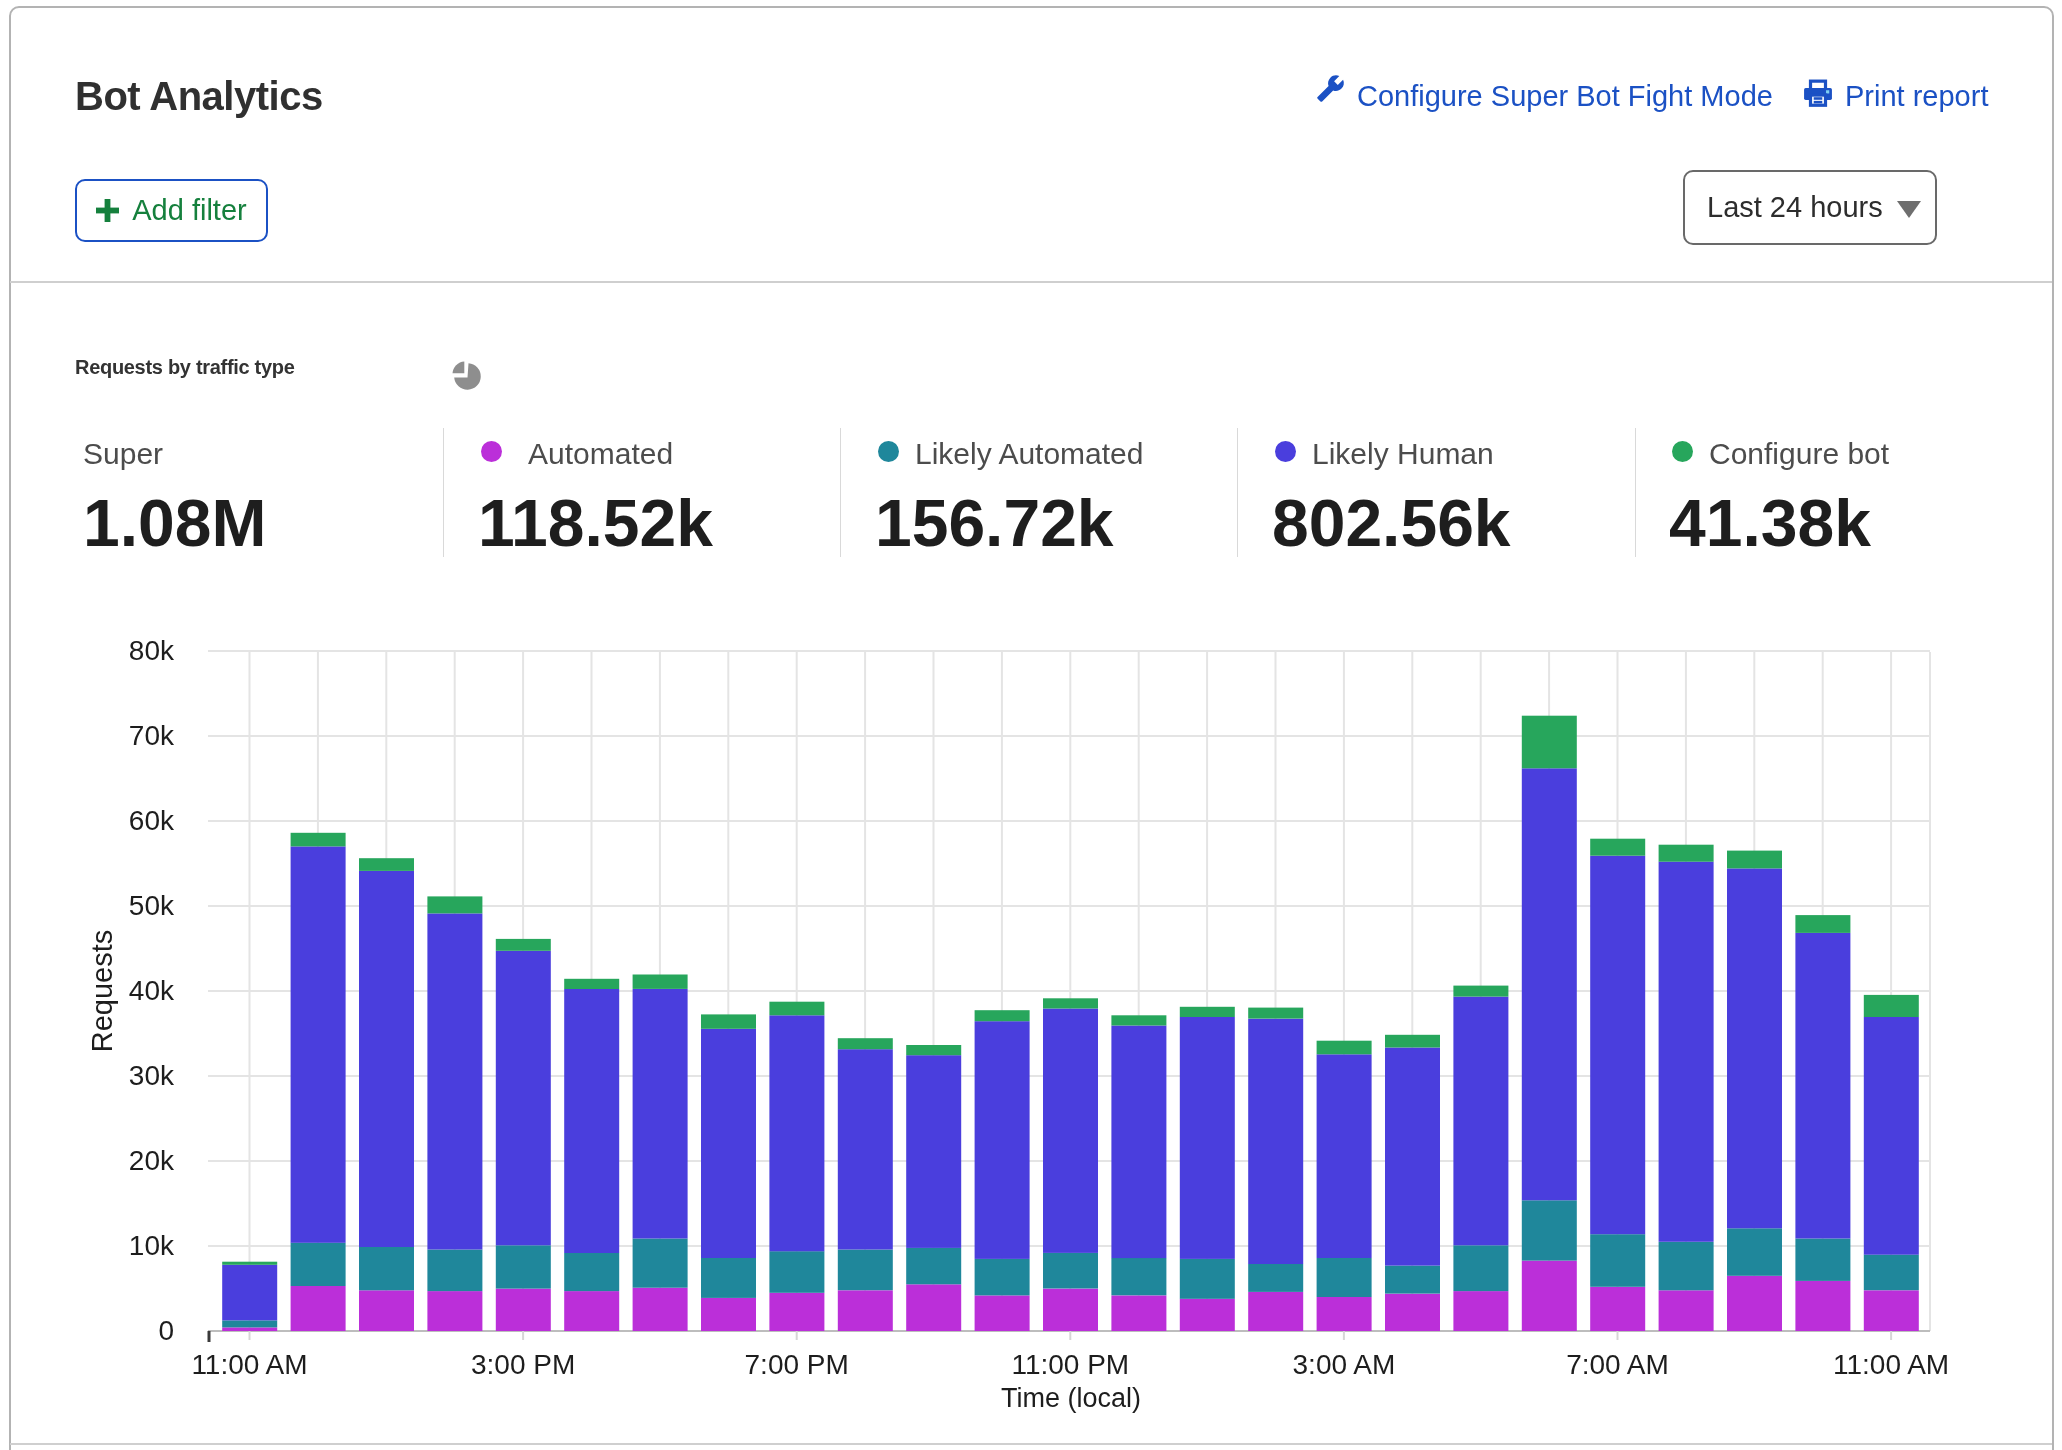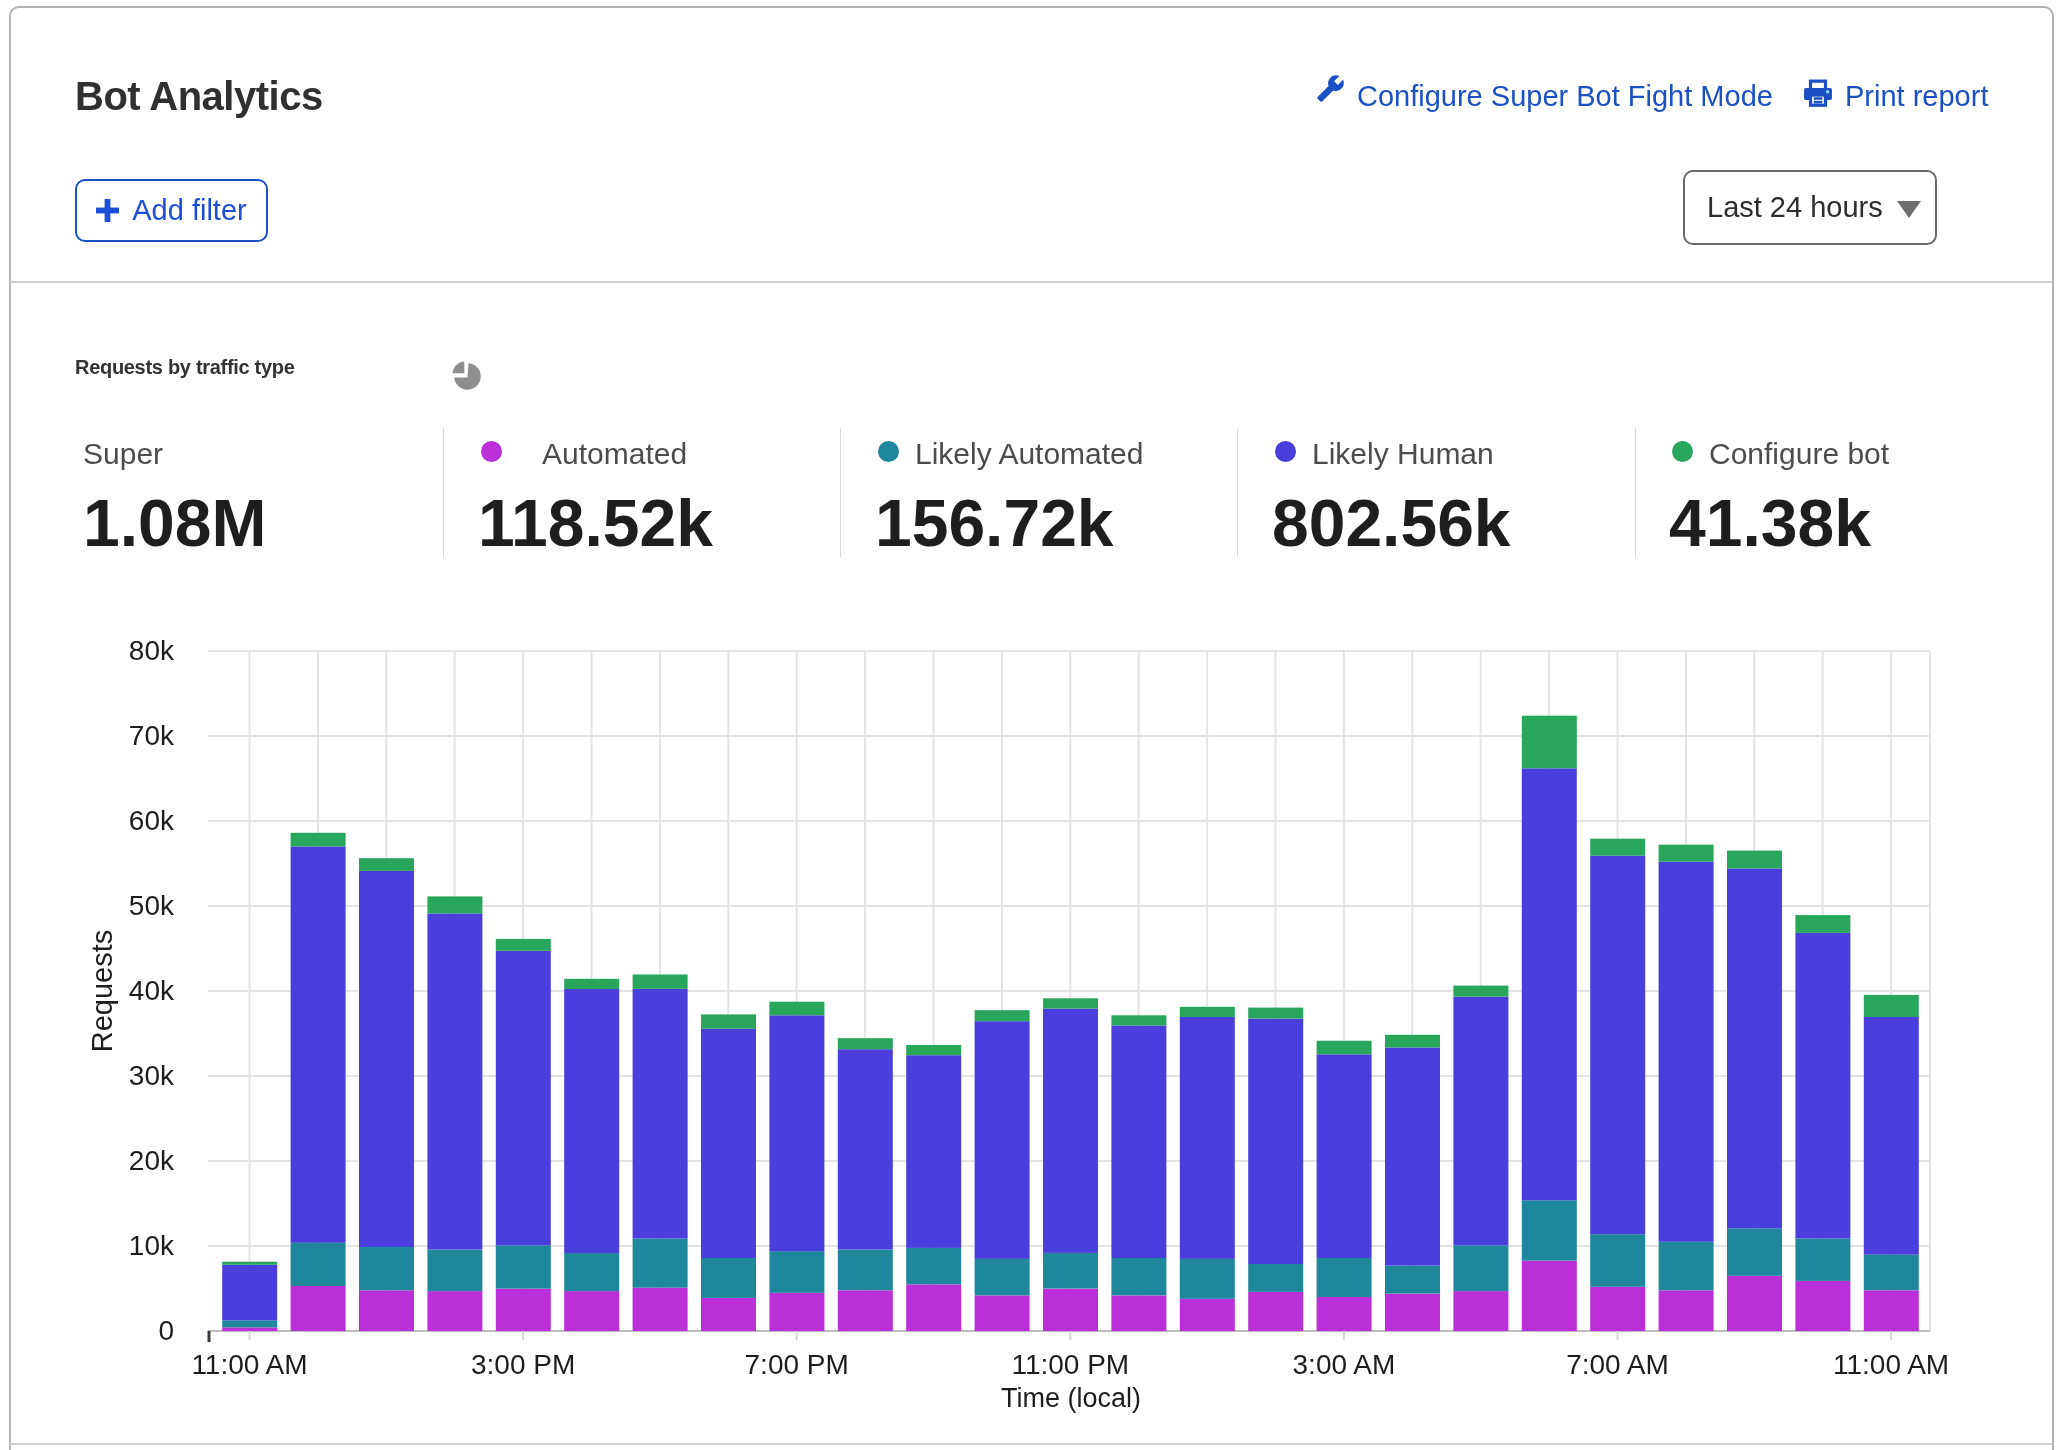--- a/index.html
+++ b/index.html
@@ -1,21 +1,21 @@
 <!DOCTYPE html>
 <html><head><meta charset="utf-8">
 <style>
 * { margin:0; padding:0; box-sizing:border-box; }
 html,body { width:2062px; height:1450px; background:#fff; font-family:"Liberation Sans", sans-serif; position:relative; overflow:hidden; }
 .abs { position:absolute; }
 .card { position:absolute; left:9px; top:6px; width:2045px; height:1600px; border:2px solid #b3b3b3; border-radius:10px; }
 .divider { position:absolute; left:10px; width:2042px; height:2px; background:#cfcfcf; }
 .h1 { position:absolute; left:75px; top:74px; font-size:40px; font-weight:700; color:#303030; letter-spacing:-0.5px; }
 .link { position:absolute; font-size:29px; color:#1b51c4; white-space:nowrap; }
-.btn { position:absolute; left:75px; top:179px; width:193px; height:63px; border:2.5px solid #1b51c4; border-radius:10px; color:#1d4ed8; display:flex; align-items:center; justify-content:center; font-size:29px; }
+.btn { position:absolute; left:75px; top:179px; width:193px; height:63px; border:2.5px solid #1b51c4; border-radius:10px; color:#15803d; display:flex; align-items:center; justify-content:center; font-size:29px; }
 .btn .plus { width:23px; height:23px; margin-right:13px; flex:none; }
 .select { position:absolute; left:1683px; top:170px; width:254px; height:75px; border:2px solid #696969; border-radius:10px; font-size:29px; color:#2d2d2d; display:flex; align-items:center; padding-left:22px; }
 .caret { position:absolute; right:14px; top:29px; width:0; height:0; border-left:12px solid transparent; border-right:12px solid transparent; border-top:17px solid #6e6e6e; }
 .h2 { position:absolute; left:75px; top:356px; font-size:20px; font-weight:700; color:#333; letter-spacing:-0.3px;text-align:center; }
 .statlabel { position:absolute; top:437px; font-size:30px; color:#4c4c4c; white-space:nowrap; }
 .statval { position:absolute; top:485px; font-size:66px; font-weight:700; color:#1e1e1e; white-space:nowrap; }
 .dot { position:absolute; top:441px; width:21px; height:21px; border-radius:50%; }
 .vdiv { position:absolute; top:428px; width:1px; height:129px; background:#d9d9d9; }
 .chart { position:absolute; left:0; top:600px; }
 svg text { font-family:"Liberation Sans", sans-serif; }
@@ -56,21 +56,21 @@
 
 <div class="vdiv" style="left:443px"></div>
 <div class="vdiv" style="left:840px"></div>
 <div class="vdiv" style="left:1237px"></div>
 <div class="vdiv" style="left:1635px"></div>
 
 <div class="statlabel" style="left:83px">Super</div>
 <div class="statval" style="left:83px">1.08M</div>
 
 <div class="dot" style="left:481px; background:#bb2fd9"></div>
-<div class="statlabel" style="left:542px">Automated</div>
+<div class="statlabel" style="left:528px">Automated</div>
 <div class="statval" style="left:478px">118.52k</div>
 
 <div class="dot" style="left:878px; background:#1f879b"></div>
 <div class="statlabel" style="left:915px">Likely Automated</div>
 <div class="statval" style="left:875px">156.72k</div>
 
 <div class="dot" style="left:1275px; background:#4a3edd"></div>
 <div class="statlabel" style="left:1312px">Likely Human</div>
 <div class="statval" style="left:1272px">802.56k</div>
 

